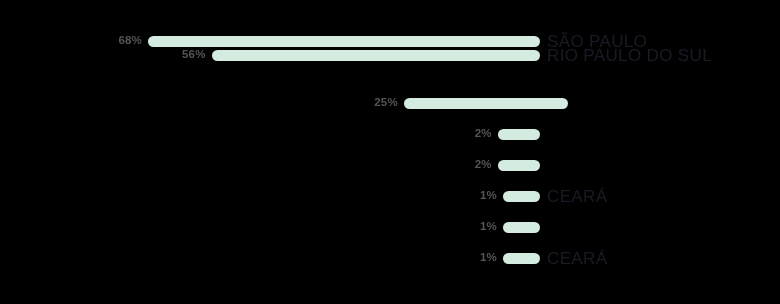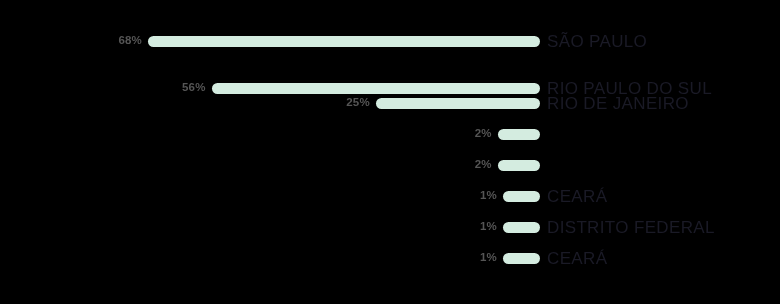--- a/index.html
+++ b/index.html
@@ -72,33 +72,32 @@
 <body>
 
 <div id="chart">
     <div class="row" style="top: 30px;">
       <div class="pct-wrap" style="width: 540px;">
         <span class="pct">68%</span>
         <div class="bar" style="width: 392px;"></div>
       </div>
       <div class="state">SÃO PAULO</div>
     </div>
-    <div class="row" style="top: 77px;">
+    <div class="row" style="top: 44px;">
       <div class="pct-wrap" style="width: 540px;">
         <span class="pct">56%</span>
         <div class="bar" style="width: 328.418px;"></div>
       </div>
       <div class="state">RIO PAULO DO SUL</div>
     </div>
     <div class="row" style="top: 92px;">
-      <div class="pct-wrap" style="width: 540px;">
+      <div class="pct-wrap" style="width: 540px; padding-left: 28px;">
         <span class="pct">25%</span>
         <div class="bar" style="width: 164.164px;"></div>
       </div>
-      <div class="state">RIO DE JANEIRO</div>
     </div>
     <div class="row" style="top: 123px;">
       <div class="pct-wrap" style="width: 540px;">
         <span class="pct">2%</span>
         <div class="bar" style="width: 42.2985px;"></div>
       </div>
     </div>
     <div class="row" style="top: 154px;">
       <div class="pct-wrap" style="width: 540px;">
         <span class="pct">2%</span>
@@ -110,21 +109,20 @@
         <span class="pct">1%</span>
         <div class="bar" style="width: 37px;"></div>
       </div>
       <div class="state">CEARÁ</div>
     </div>
     <div class="row" style="top: 216px;">
       <div class="pct-wrap" style="width: 540px;">
         <span class="pct">1%</span>
         <div class="bar" style="width: 37px;"></div>
       </div>
-      <div class="state">DISTRITO FEDERAL</div>
     </div>
     <div class="row" style="top: 247px;">
       <div class="pct-wrap" style="width: 540px;">
         <span class="pct">1%</span>
         <div class="bar" style="width: 37px;"></div>
       </div>
       <div class="state">CEARÁ</div>
     </div>
   </div>
 

